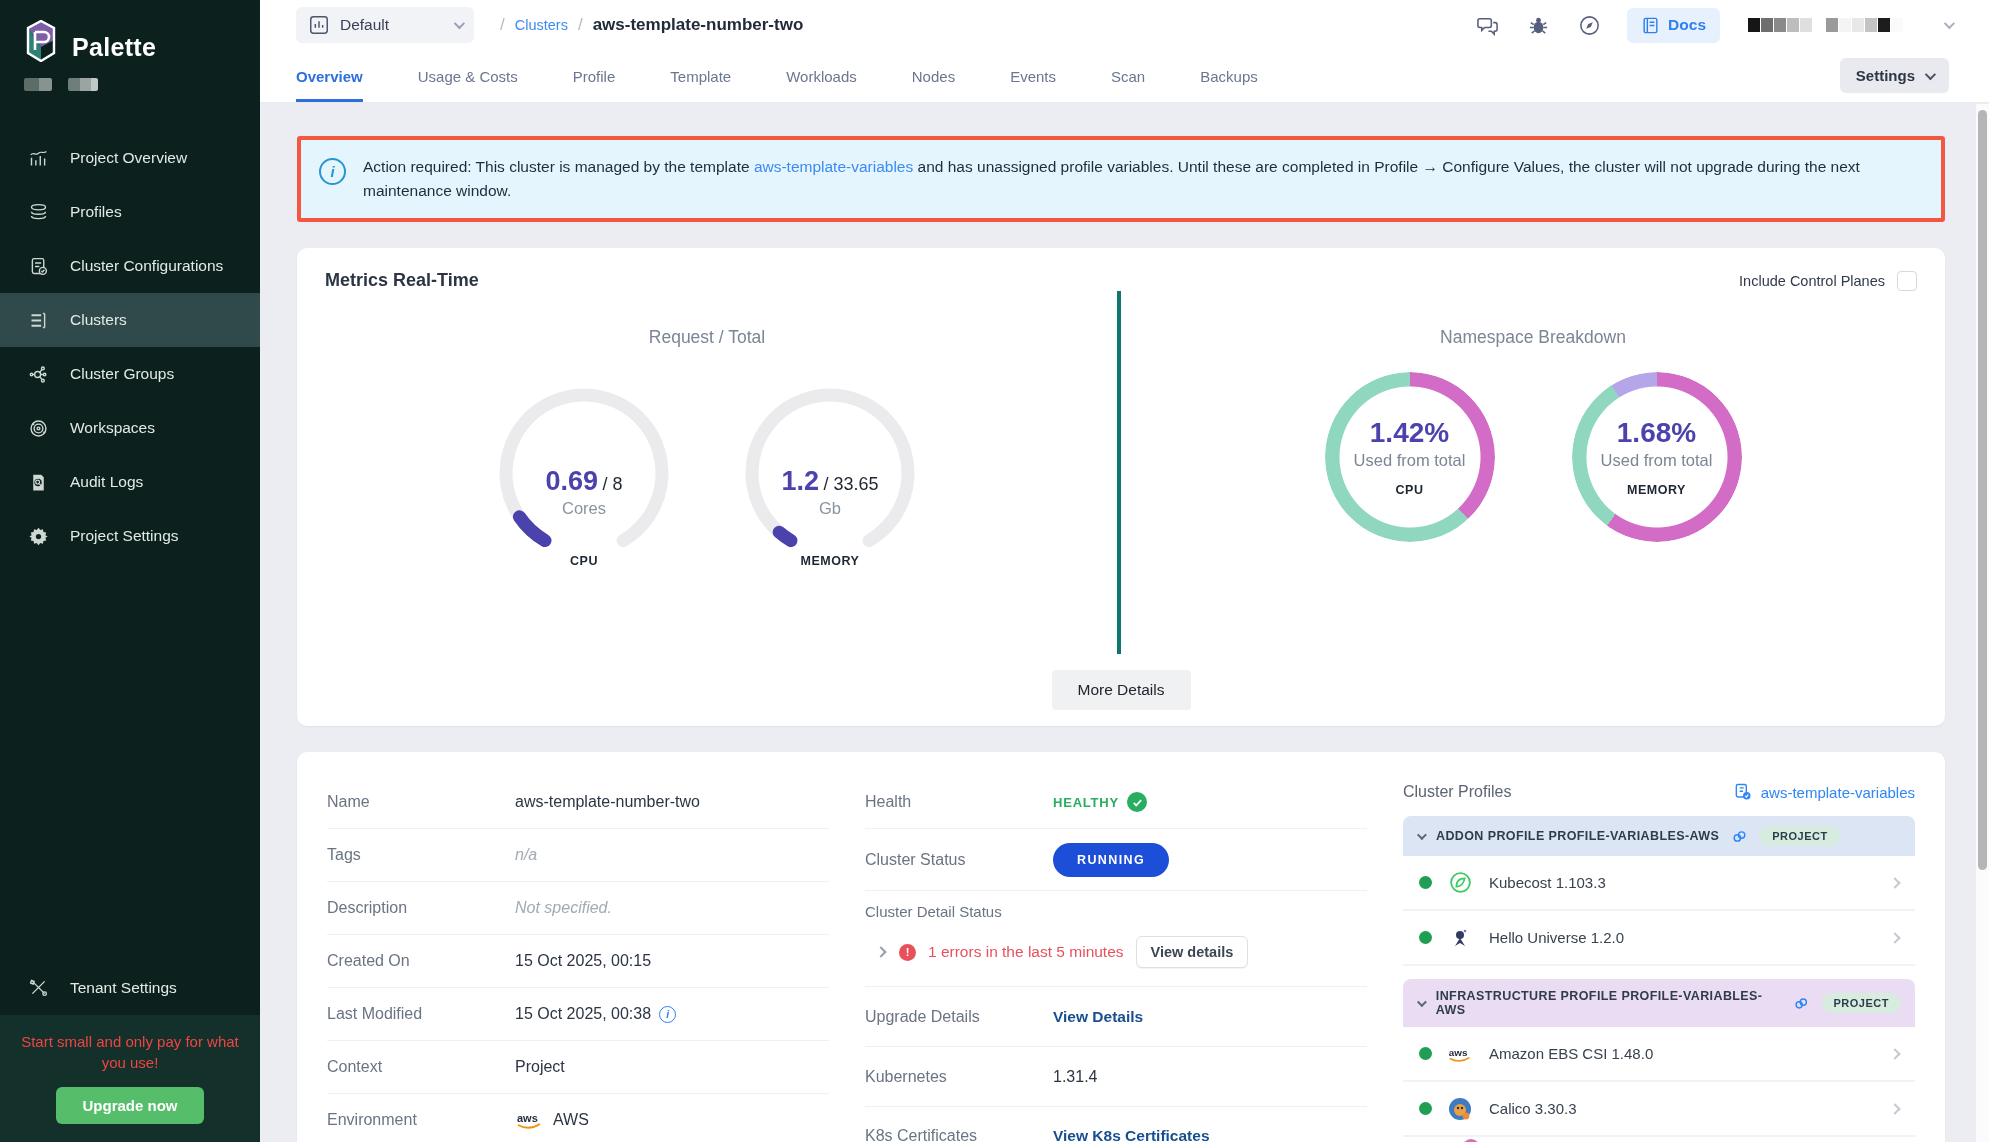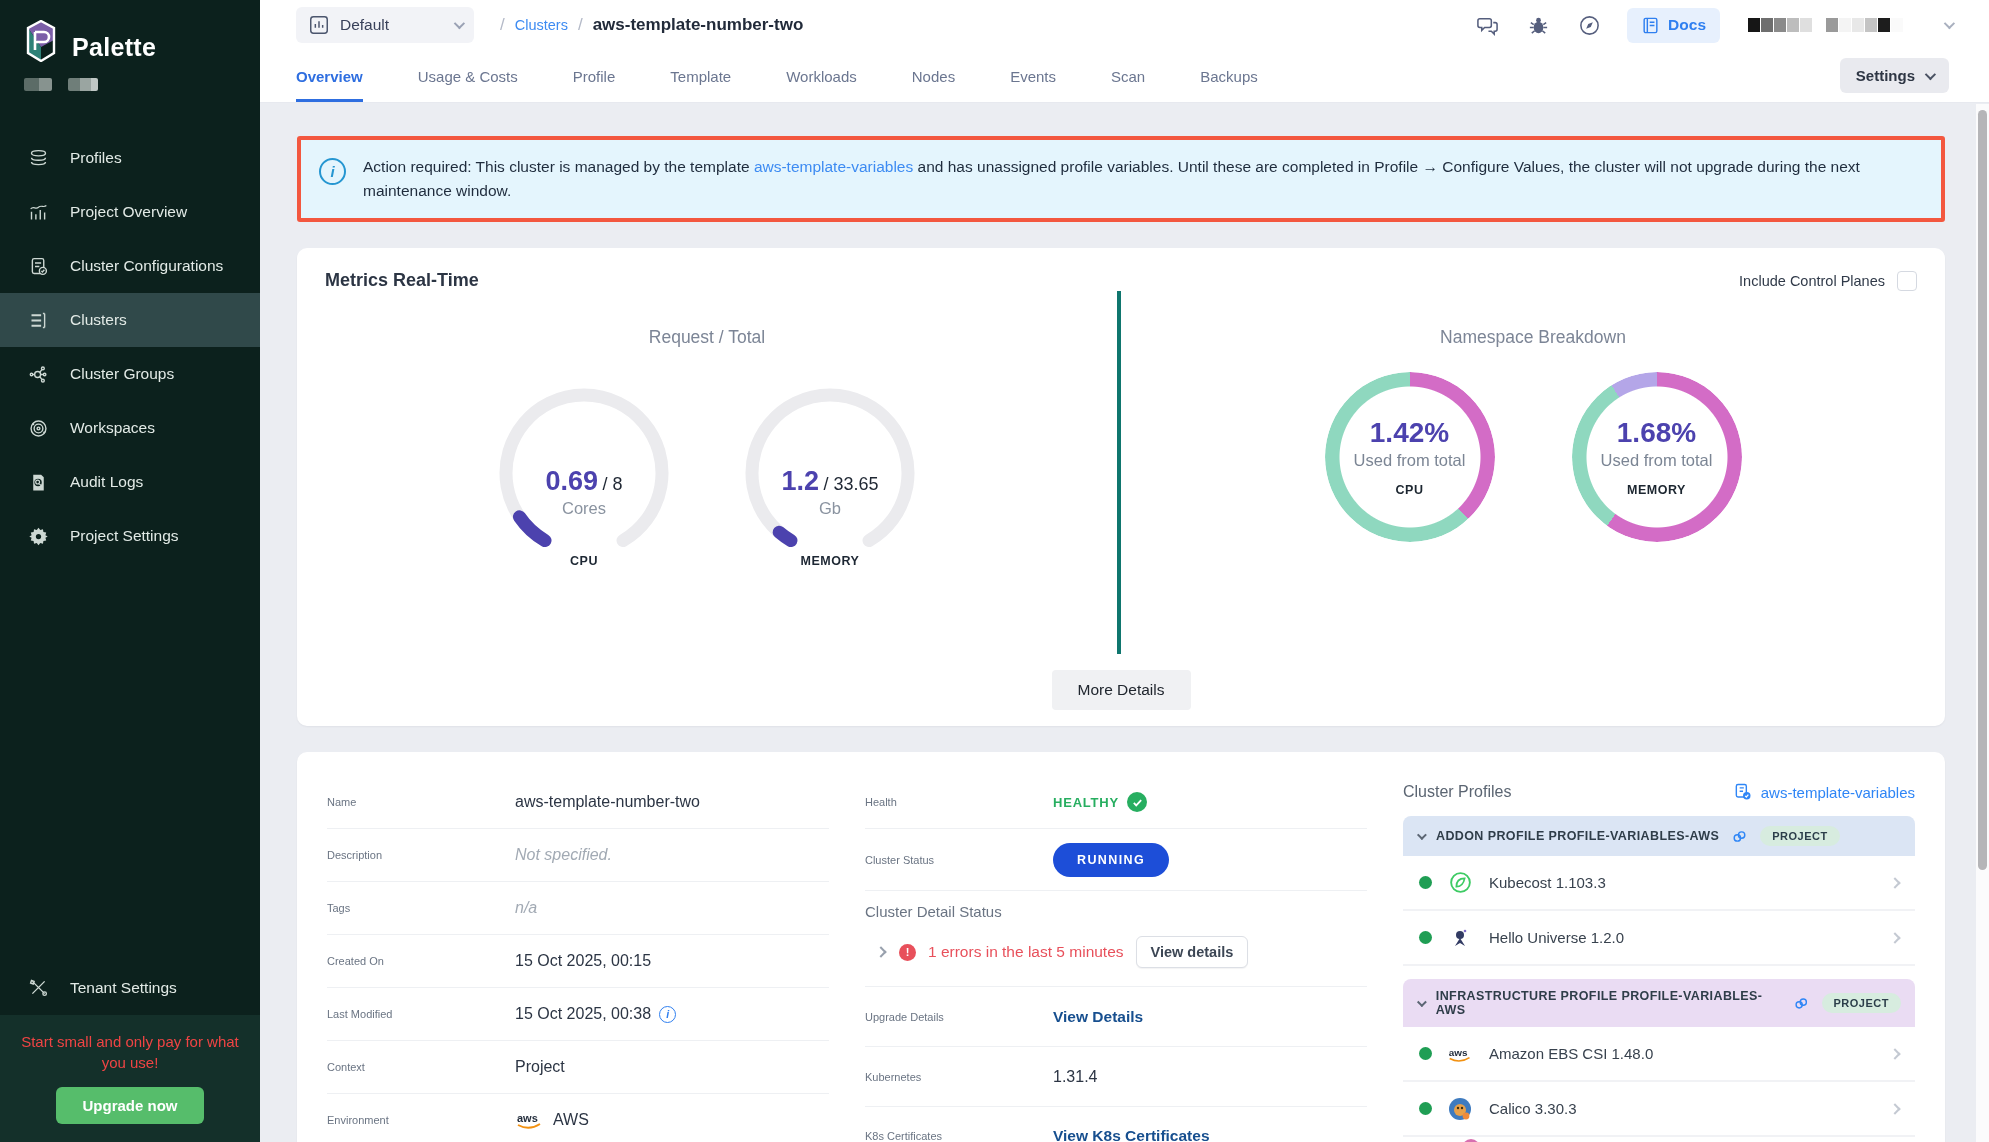--- a/index.html
+++ b/index.html
@@ -99,21 +99,21 @@
   .donut-value { font-size:28px; font-weight:700; color:#4c42ae; }
   .donut-sub { font-size:16.5px; color:#7b8594; margin-top:2px; }
   .donut-label { font-size:12.5px; font-weight:700; letter-spacing:.5px; color:#1c2630; margin-top:13px; }
 
   .metrics-foot { height:72px; display:flex; align-items:center; justify-content:center; }
   .more-details-btn { background:#f0f1f3; border:none; border-radius:4px; padding:11px 26px; font-size:15.5px; color:#20262e; cursor:pointer; }
 
   
   .details-card { margin-top:26px; padding:24px 30px; display:grid; grid-template-columns:1fr 1fr 1.02fr; column-gap:36px; height:430px; overflow:hidden; }
   .frow { display:flex; align-items:center; border-bottom:1px solid #eef0f3; min-height:53px; padding:6px 0; }
-  .flabel { width:188px; flex-shrink:0; font-size:11px; color:#6a7483; }
+  .flabel { width:188px; flex-shrink:0; font-size:16px; color:#6a7483; }
   .fvalue { font-size:16px; color:#2c3544; display:flex; align-items:center; gap:8px; }
   .fvalue.muted { color:#a2aab4; font-style:italic; }
   .info-dot { width:17px; height:17px; border:1.5px solid #2f7ff0; border-radius:50%; color:#2f7ff0; font-size:10.5px; font-weight:700; font-style:italic; display:inline-flex; align-items:center; justify-content:center; }
   .healthy { color:#27ae60; font-size:13px; font-weight:700; letter-spacing:.8px; display:flex; align-items:center; gap:8px; }
   .check-circle { width:20px; height:20px; border-radius:50%; background:#27ae60; display:inline-flex; align-items:center; justify-content:center; }
   .check-circle svg { width:11px; height:11px; }
   .running-pill { background:#1d4ed8; color:#fff; border:none; border-radius:999px; padding:10px 24px; font-size:12.5px; font-weight:700; letter-spacing:1.4px; cursor:pointer; }
   .detail-status { border-bottom:1px solid #eef0f3; padding:12px 0 18px; }
   .ds-label { font-size:15px; color:#6a7483; }
   .ds-row { display:flex; align-items:center; gap:12px; margin:16px 0 0 10px; }
@@ -163,35 +163,35 @@
     </div>
     <div class="redacted-row">
       <span class="redacted-block rb1"></span>
       <span class="redacted-block rb2"></span>
     </div>
 
     <nav class="side-nav">
       <div class="nav-item">
         <span class="nav-ic">
           <svg viewBox="0 0 24 24">
+              <path d="M4 20V11 M9 20V14 M14 20V9 M19 20V12"></path>
+              <path d="M3 8 C6 4,9 9,12 6 C15 3,18 7,21 4" stroke-width="1.3"></path>
+            </svg>
+        </span>
+        <span>Project Overview</span>
+      </div>
+      <div class="nav-item">
+        <span class="nav-ic">
+          <svg viewBox="0 0 24 24">
               <ellipse cx="12" cy="6" rx="8" ry="3"></ellipse>
               <path d="M4 11c0 1.7 3.6 3 8 3s8-1.3 8-3"></path>
               <path d="M4 16c0 1.7 3.6 3 8 3s8-1.3 8-3"></path>
             </svg>
         </span>
         <span>Profiles</span>
-      </div>
-      <div class="nav-item">
-        <span class="nav-ic">
-          <svg viewBox="0 0 24 24">
-              <path d="M4 20V11 M9 20V14 M14 20V9 M19 20V12"></path>
-              <path d="M3 8 C6 4,9 9,12 6 C15 3,18 7,21 4" stroke-width="1.3"></path>
-            </svg>
-        </span>
-        <span>Project Overview</span>
       </div>
       <div class="nav-item">
         <span class="nav-ic">
           <svg viewBox="0 0 24 24">
               <rect x="5" y="3" width="13" height="17" rx="2"></rect>
               <path d="M8 8h7 M8 12h5"></path>
               <circle cx="17" cy="17" r="4" fill="#0c211d"></circle>
               <path d="M15.3 17l1.2 1.2 2.2-2.4"></path>
             </svg>
         </span>
@@ -426,26 +426,26 @@
       </section>
 
       <section class="card details-card">
 
         <div>
           <div class="frow">
             <span class="flabel">Name</span>
             <span class="fvalue">aws-template-number-two</span>
           </div>
           <div class="frow">
+            <span class="flabel">Tags</span>
+            <span class="fvalue muted">n/a</span>
+          </div>
+          <div class="frow">
             <span class="flabel">Description</span>
             <span class="fvalue muted">Not specified.</span>
-          </div>
-          <div class="frow">
-            <span class="flabel">Tags</span>
-            <span class="fvalue muted">n/a</span>
           </div>
           <div class="frow">
             <span class="flabel">Created On</span>
             <span class="fvalue">15 Oct 2025, 00:15</span>
           </div>
           <div class="frow">
             <span class="flabel">Last Modified</span>
             <span class="fvalue">
                 <span>15 Oct 2025, 00:38</span>
                 <span class="info-dot">i</span>

